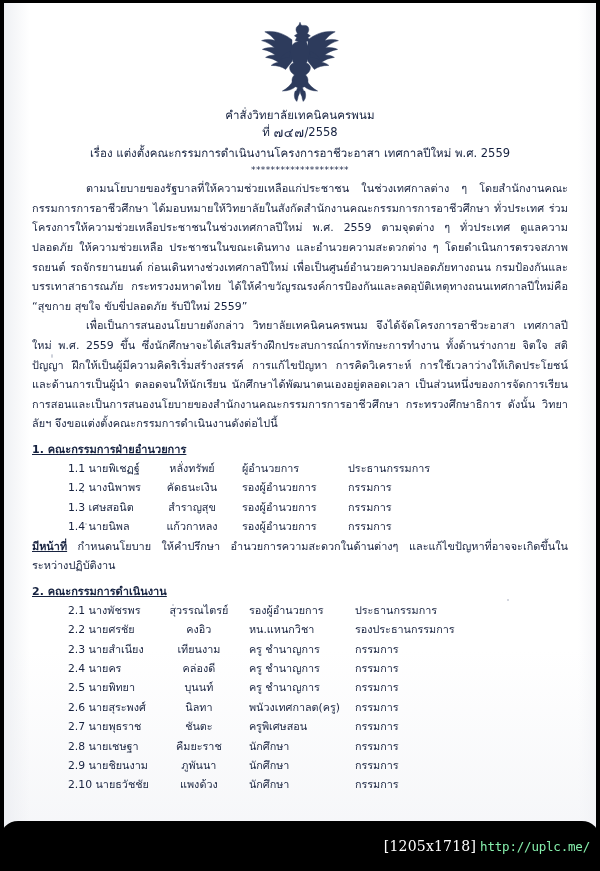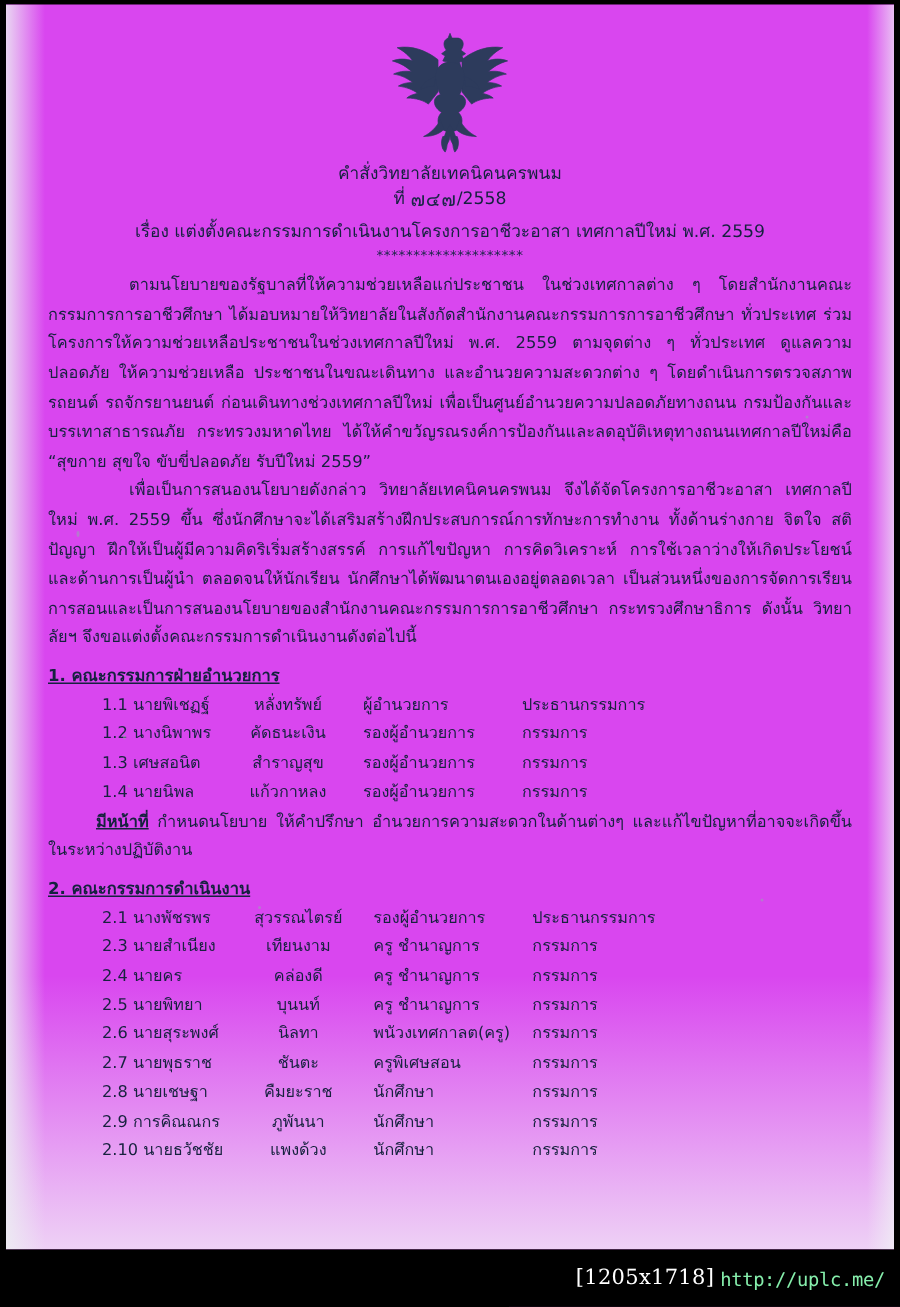--- a/index.html
+++ b/index.html
@@ -24,21 +24,21 @@
     box-sizing: border-box;
   }
 
   
   .page {
     position: absolute;
     left: 4px;
     top: 3px;
     width: 592px;
     height: 830px;
-    background: #d946ef;
+    background: #ffffff;
     box-sizing: border-box;
     overflow: hidden;
   }
 
   
   .page::after {
     content: "";
     position: absolute;
     left: 0; top: 0; right: 0; bottom: 0;
     background:
@@ -150,36 +150,36 @@
   .duty {
     font-size: 10.9px;
     line-height: 19.6px;
     color: #17223f;
     margin: 0;
     text-align: justify;
   }
   .duty .label {
     text-decoration: underline;
     font-weight: bold;
-    margin-left: 32px;
   }
 
   
   .footer-bar {
     position: absolute;
     left: 0;
     bottom: 0;
     width: 600px;
-    height: 38px;
+    height: 50px;
     background: #000000;
     display: flex;
     align-items: center;
     justify-content: flex-end;
     padding-right: 10px;
     box-sizing: border-box;
+    border-radius: 18px;
   }
   .footer-dims {
     color: #ffffff;
     font-family: "DejaVu Serif", serif;
     font-size: 14px;
     letter-spacing: 0.2px;
   }
   .footer-url {
     color: #86efac;
     font-family: "DejaVu Sans Mono", "Liberation Mono", monospace;
@@ -288,20 +288,26 @@
           <div class="section-title">2. คณะกรรมการดำเนินงาน</div>
           <table class="member-table">
             <tbody>
               <tr>
                 <td class="col-idx"><span>2.1</span>&nbsp;<span>นางพัชรพร</span></td>
                 <td class="col-sur">สุวรรณไตรย์</td>
                 <td class="col-pos">รองผู้อำนวยการ</td>
                 <td class="col-role">ประธานกรรมการ</td>
               </tr>
               <tr>
+                <td class="col-idx"><span>2.2</span>&nbsp;<span>นายศรชัย</span></td>
+                <td class="col-sur">คงอิว</td>
+                <td class="col-pos">หน.แหนกวิชา</td>
+                <td class="col-role">รองประธานกรรมการ</td>
+              </tr>
+              <tr>
                 <td class="col-idx"><span>2.3</span>&nbsp;<span>นายสำเนียง</span></td>
                 <td class="col-sur">เทียนงาม</td>
                 <td class="col-pos">ครู  ชำนาญการ</td>
                 <td class="col-role">กรรมการ</td>
               </tr>
               <tr>
                 <td class="col-idx"><span>2.4</span>&nbsp;<span>นายคร</span></td>
                 <td class="col-sur">คล่องดี</td>
                 <td class="col-pos">ครู  ชำนาญการ</td>
                 <td class="col-role">กรรมการ</td>
@@ -324,21 +330,21 @@
                 <td class="col-pos">ครูพิเศษสอน</td>
                 <td class="col-role">กรรมการ</td>
               </tr>
               <tr>
                 <td class="col-idx"><span>2.8</span>&nbsp;<span>นายเชษฐา</span></td>
                 <td class="col-sur">คืมยะราช</td>
                 <td class="col-pos">นักศึกษา</td>
                 <td class="col-role">กรรมการ</td>
               </tr>
               <tr>
-                <td class="col-idx"><span>2.9</span>&nbsp;<span>การคิณณกร</span></td>
+                <td class="col-idx"><span>2.9</span>&nbsp;<span>นายชิยนงาม</span></td>
                 <td class="col-sur">ภูพันนา</td>
                 <td class="col-pos">นักศึกษา</td>
                 <td class="col-role">กรรมการ</td>
               </tr>
               <tr>
                 <td class="col-idx"><span>2.10</span>&nbsp;<span>นายธวัชชัย</span></td>
                 <td class="col-sur">แพงด้วง</td>
                 <td class="col-pos">นักศึกษา</td>
                 <td class="col-role">กรรมการ</td>
               </tr>

